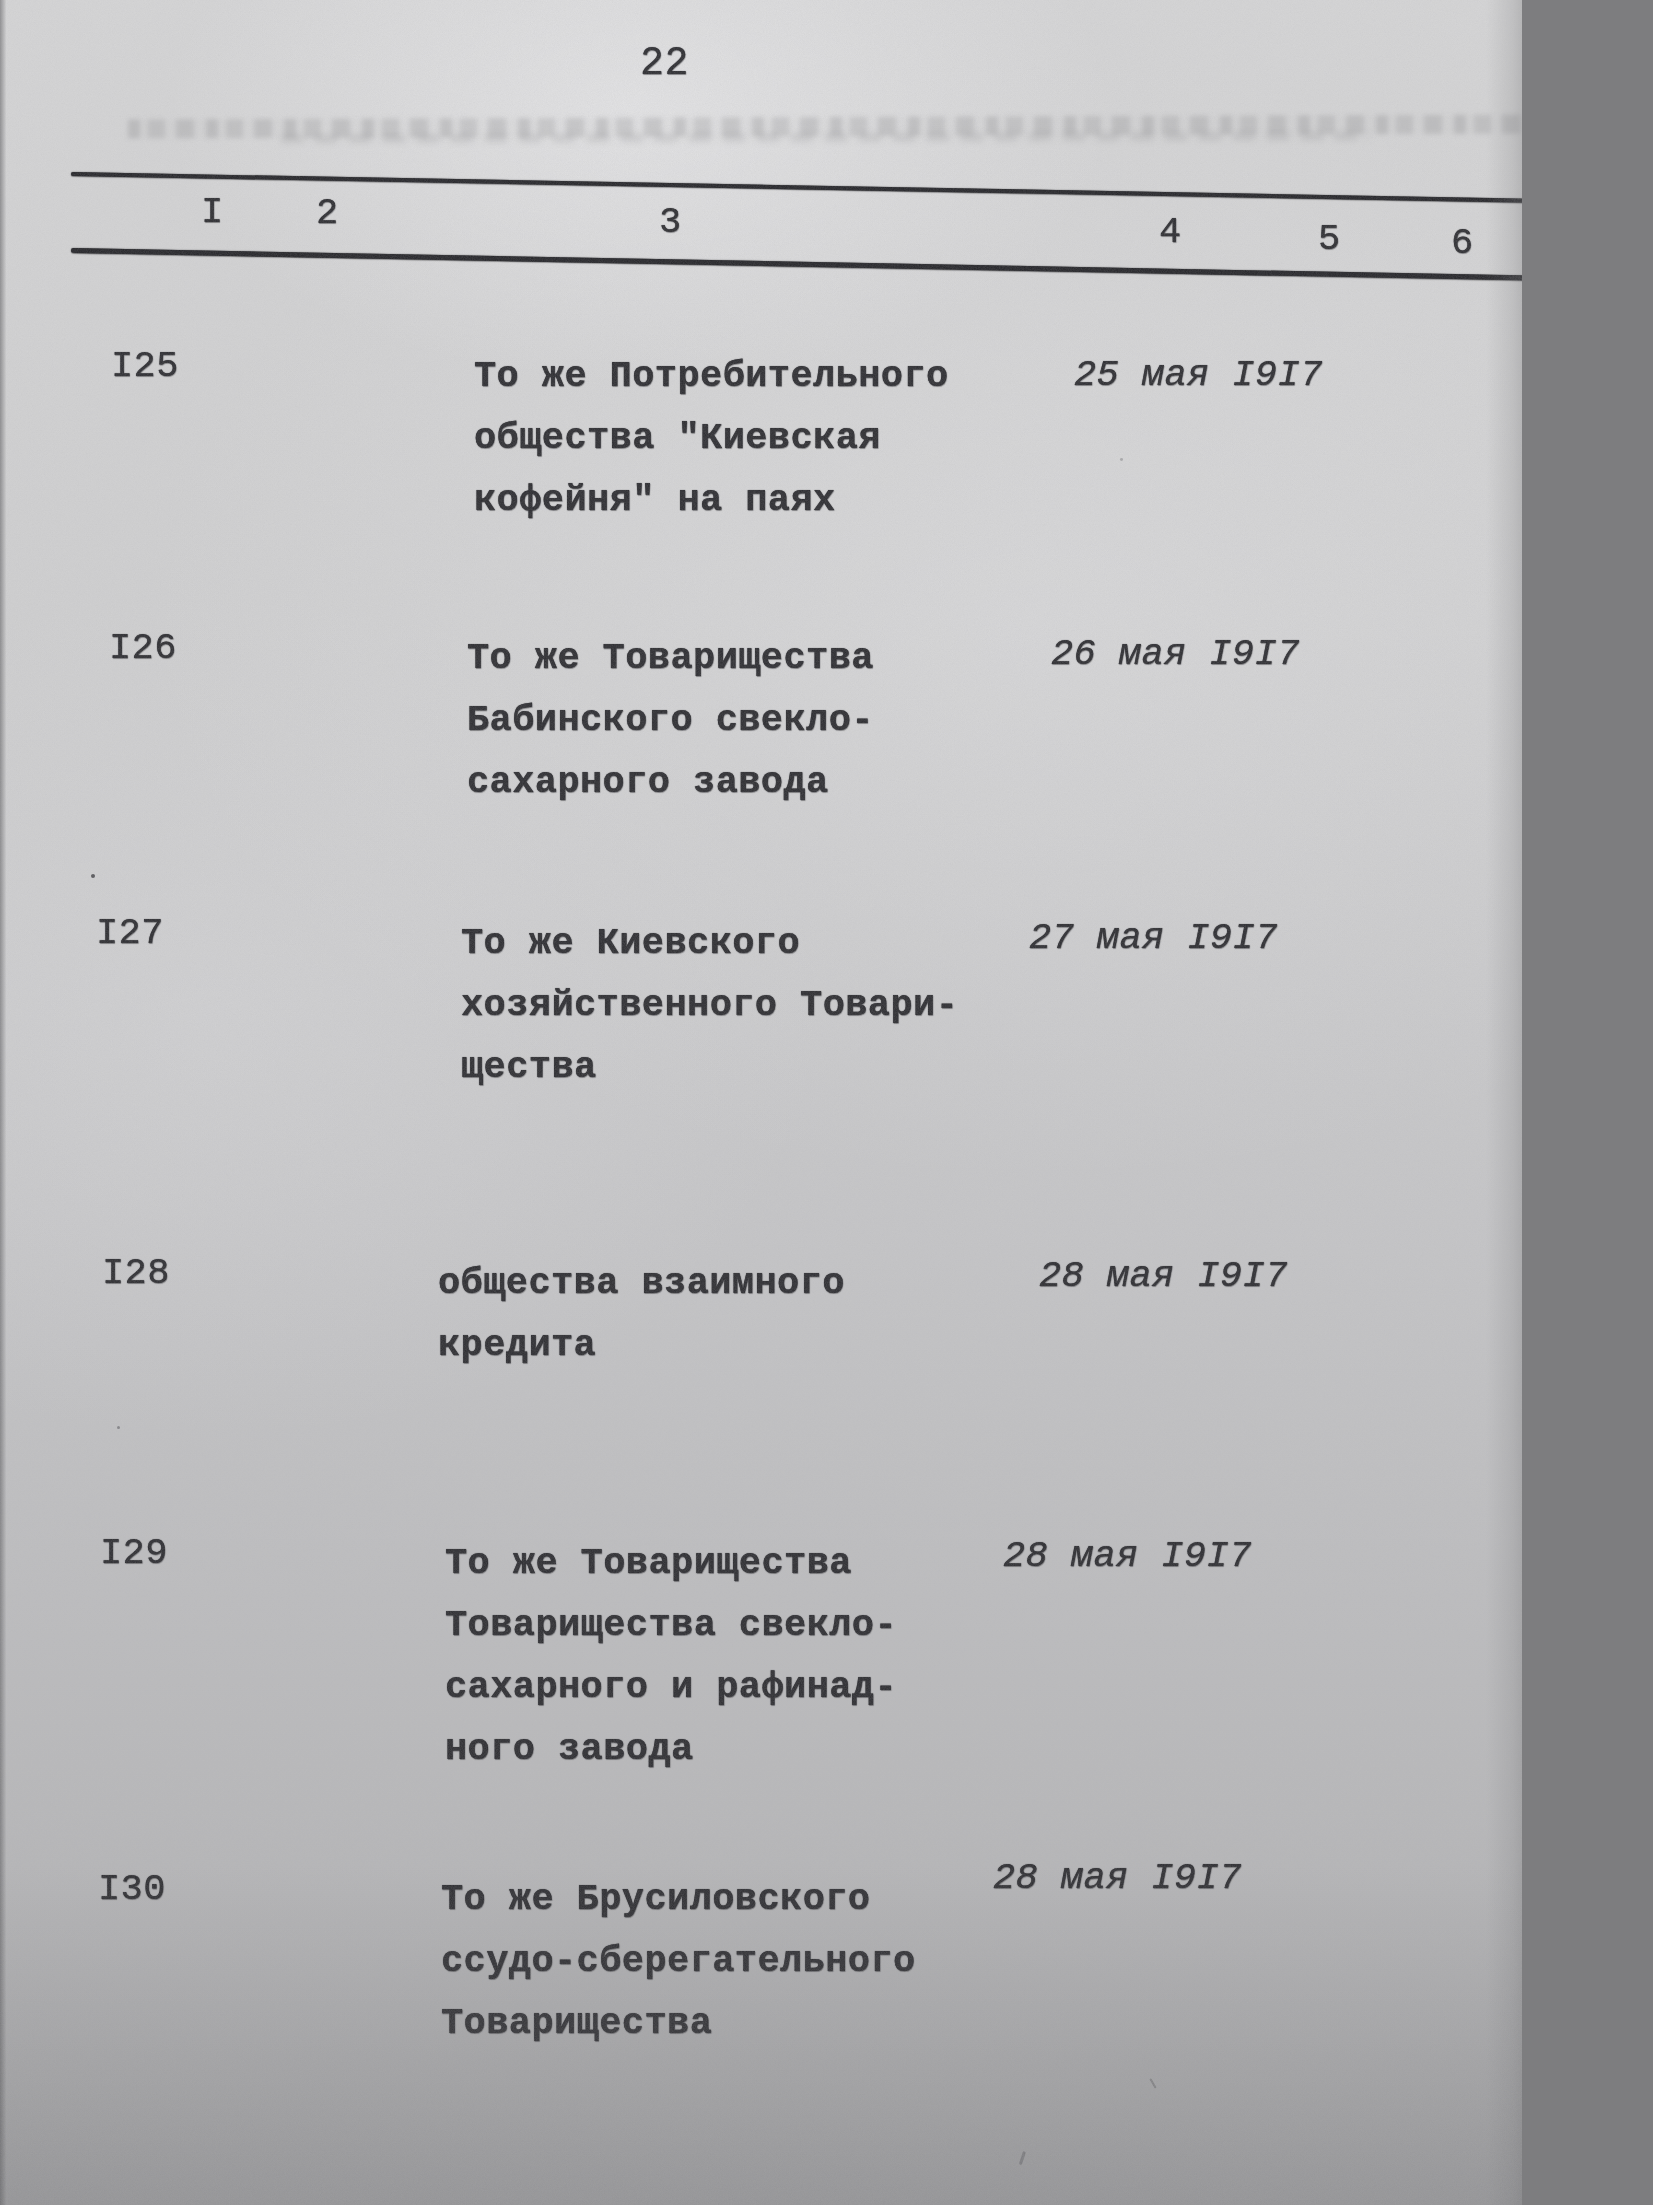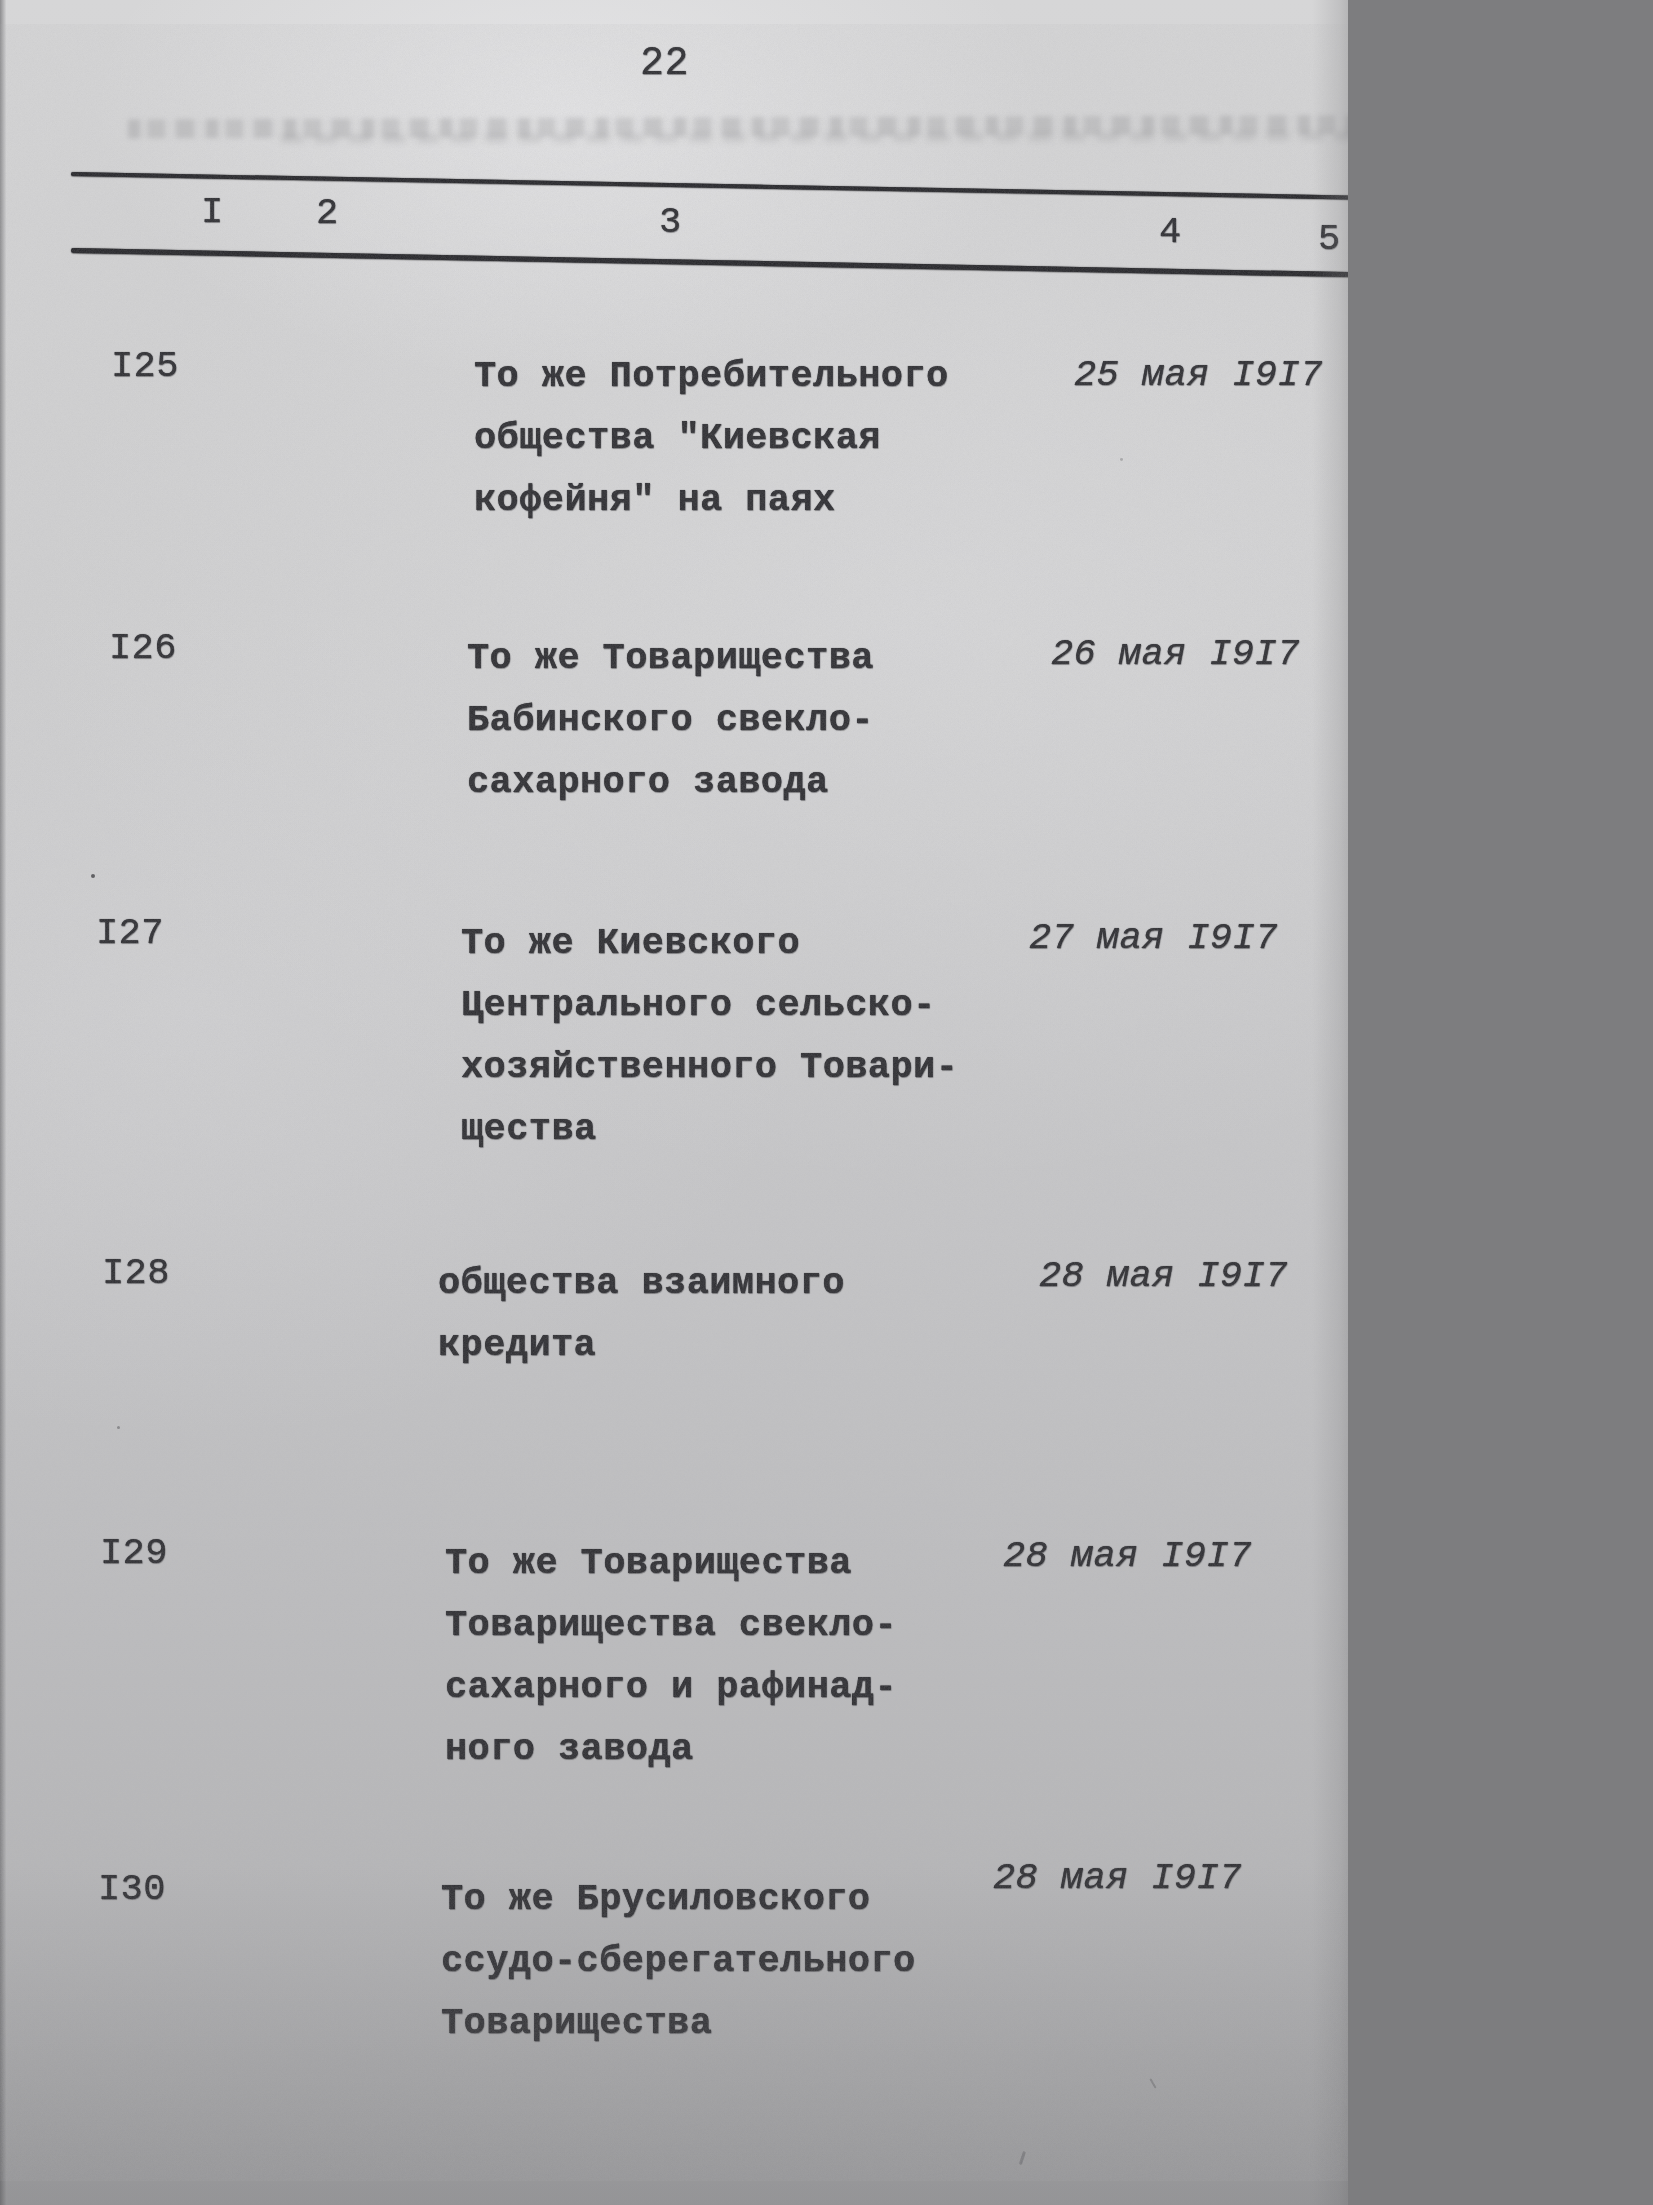--- a/index.html
+++ b/index.html
@@ -1,27 +1,28 @@
 <!DOCTYPE html>
 <html style="font-size:13.6px"><head>
 <meta charset="utf-8">
 <style>
   html,body{margin:0;padding:0;background:#7d7d7f;}
   .page{
     position:relative;
-    width:1348px;height:2205px;
+    width:1478px;height:2205px;
     overflow:hidden;
     background-color:#c7c7c9;
     background-image:
       radial-gradient(766px 442px at 42% 5%, rgba(240,240,242,.55), rgba(240,240,242,0) 62%),
       radial-gradient(1276px 808px at 68% 28%, rgba(228,228,230,.38), rgba(228,228,230,0) 70%),
       radial-gradient(936px 647px at 14% 46%, rgba(224,224,226,.32), rgba(224,224,226,0) 66%),
       linear-gradient(180deg,#d6d6d7 0%,#d0d0d1 28%,#c6c6c8 55%,#b8b8ba 82%,#aaaaac 100%);
     font-family:"Liberation Mono","DejaVu Sans Mono",monospace;
     color:#2b2b2f;
+    padding-left:44px;
   }
   .grain{position:absolute;left:0;top:0;width:100%;height:100%;opacity:.5;pointer-events:none;}
   .ink{
     font-size:37px;
     letter-spacing:0.4px;
     white-space:pre;
     color:#2b2b2f;
     text-shadow:0 0 1px rgba(35,35,40,.85), 0.5px 0.5px 0.9px rgba(35,35,40,.45);
   }
   .page-number{position:absolute;left:640px;top:41px;font-size:40px;}
@@ -129,21 +130,20 @@
       <div class="ink desc-line">Бабинского свекло-</div>
       <div class="ink desc-line">сахарного завода</div>
     </div>
     <div class="ink row-date">26 мая I9I7</div>
   </div>
 
   <div class="row r2">
     <div class="ink row-no">I27</div>
     <div class="row-desc">
       <div class="ink desc-line">То же Киевского</div>
-      <div class="ink desc-line">Центрального сельско-</div>
       <div class="ink desc-line">хозяйственного Товари-</div>
       <div class="ink desc-line">щества</div>
     </div>
     <div class="ink row-date">27 мая I9I7</div>
   </div>
 
   <div class="row r3">
     <div class="ink row-no">I28</div>
     <div class="row-desc">
       <div class="ink desc-line">общества взаимного</div>

